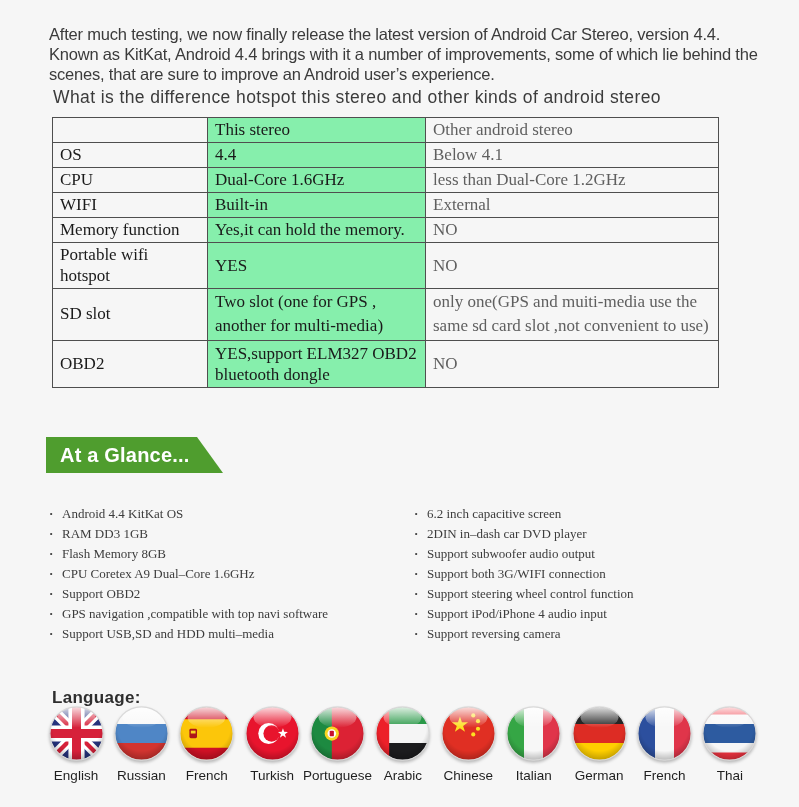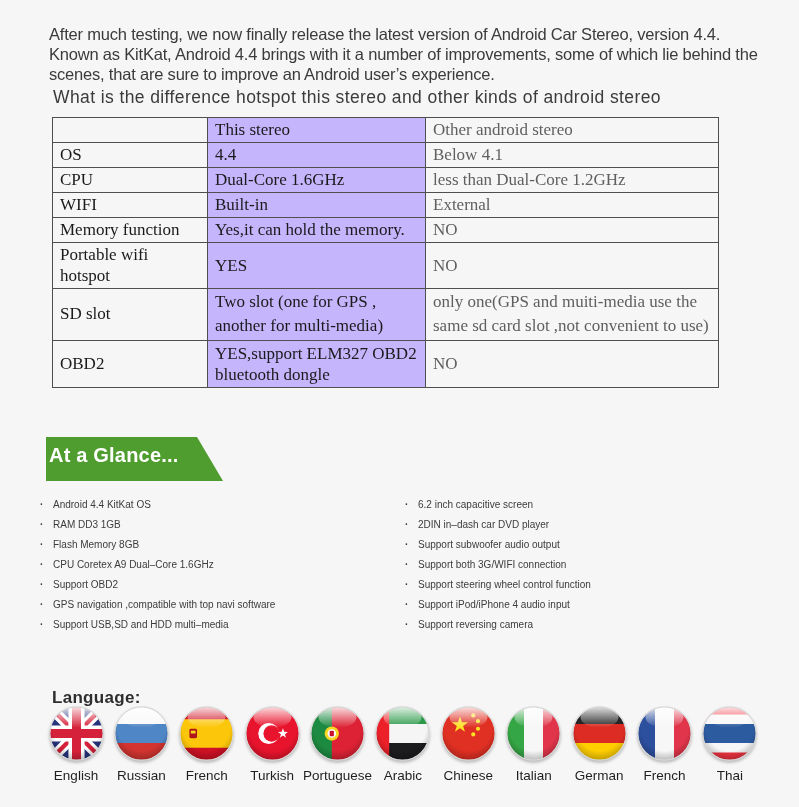--- a/index.html
+++ b/index.html
@@ -25,39 +25,39 @@
     border-collapse:collapse;table-layout:fixed;width:666px;
     font-family:"Liberation Serif",serif;font-size:17px;color:#1a1a1a;
   }
   .cmp-table td,.cmp-table th{
     border:1px solid #4f4f4f;padding:1px 7px;vertical-align:middle;
     text-align:left;font-weight:normal;line-height:1.25;
   }
   .cmp-table col.c1{width:155px}
   .cmp-table col.c2{width:218px}
   .cmp-table col.c3{width:293px}
-  .cmp-table .col-this{background:#c4b5fd;}
+  .cmp-table .col-this{background:#86efac;}
   .cmp-table .col-other{color:#5f5f5f;}
   .cmp-table tr{height:25px;}
   .cmp-table tr.row-sd{height:52px;}
   .cmp-table tr.row-sd td{line-height:24px;}
   .cmp-table tr.row-obd2{height:47px;}
   .cmp-table tr.row-obd2 td{line-height:21px;}
   
   .glance-banner{
-    position:absolute;left:46px;top:437px;width:177px;height:44px;
+    position:absolute;left:46px;top:437px;width:177px;height:36px;
     background:#4f9d2e;
     clip-path:polygon(0 0, calc(100% - 26px) 0, 100% 100%, 0 100%);
     color:#ffffff;font-size:20px;font-weight:bold;line-height:36px;
-    padding-left:3px;box-sizing:border-box;letter-spacing:0.2px;
+    padding-left:14px;box-sizing:border-box;letter-spacing:0.2px;
   }
   
   .glance-list{
-    position:absolute;top:492px;margin:3px;padding:0;list-style:none;
-    font-size:10px;color:#3c3c3c;
+    position:absolute;top:492px;margin:12px;padding:0;list-style:none;
+    font-size:13px;color:#3c3c3c;font-family:Liberation Serif, serif;
   }
   .glance-list.left{left:37px;width:360px;}
   .glance-list.right{left:402px;width:370px;}
   .glance-list li{height:20px;line-height:20px;white-space:nowrap;}
   .glance-list .dot{
     display:inline-block;width:13px;color:#3c3c3c;font-weight:bold;
   }
   
   .lang-heading{
     position:absolute;left:52px;top:688px;

